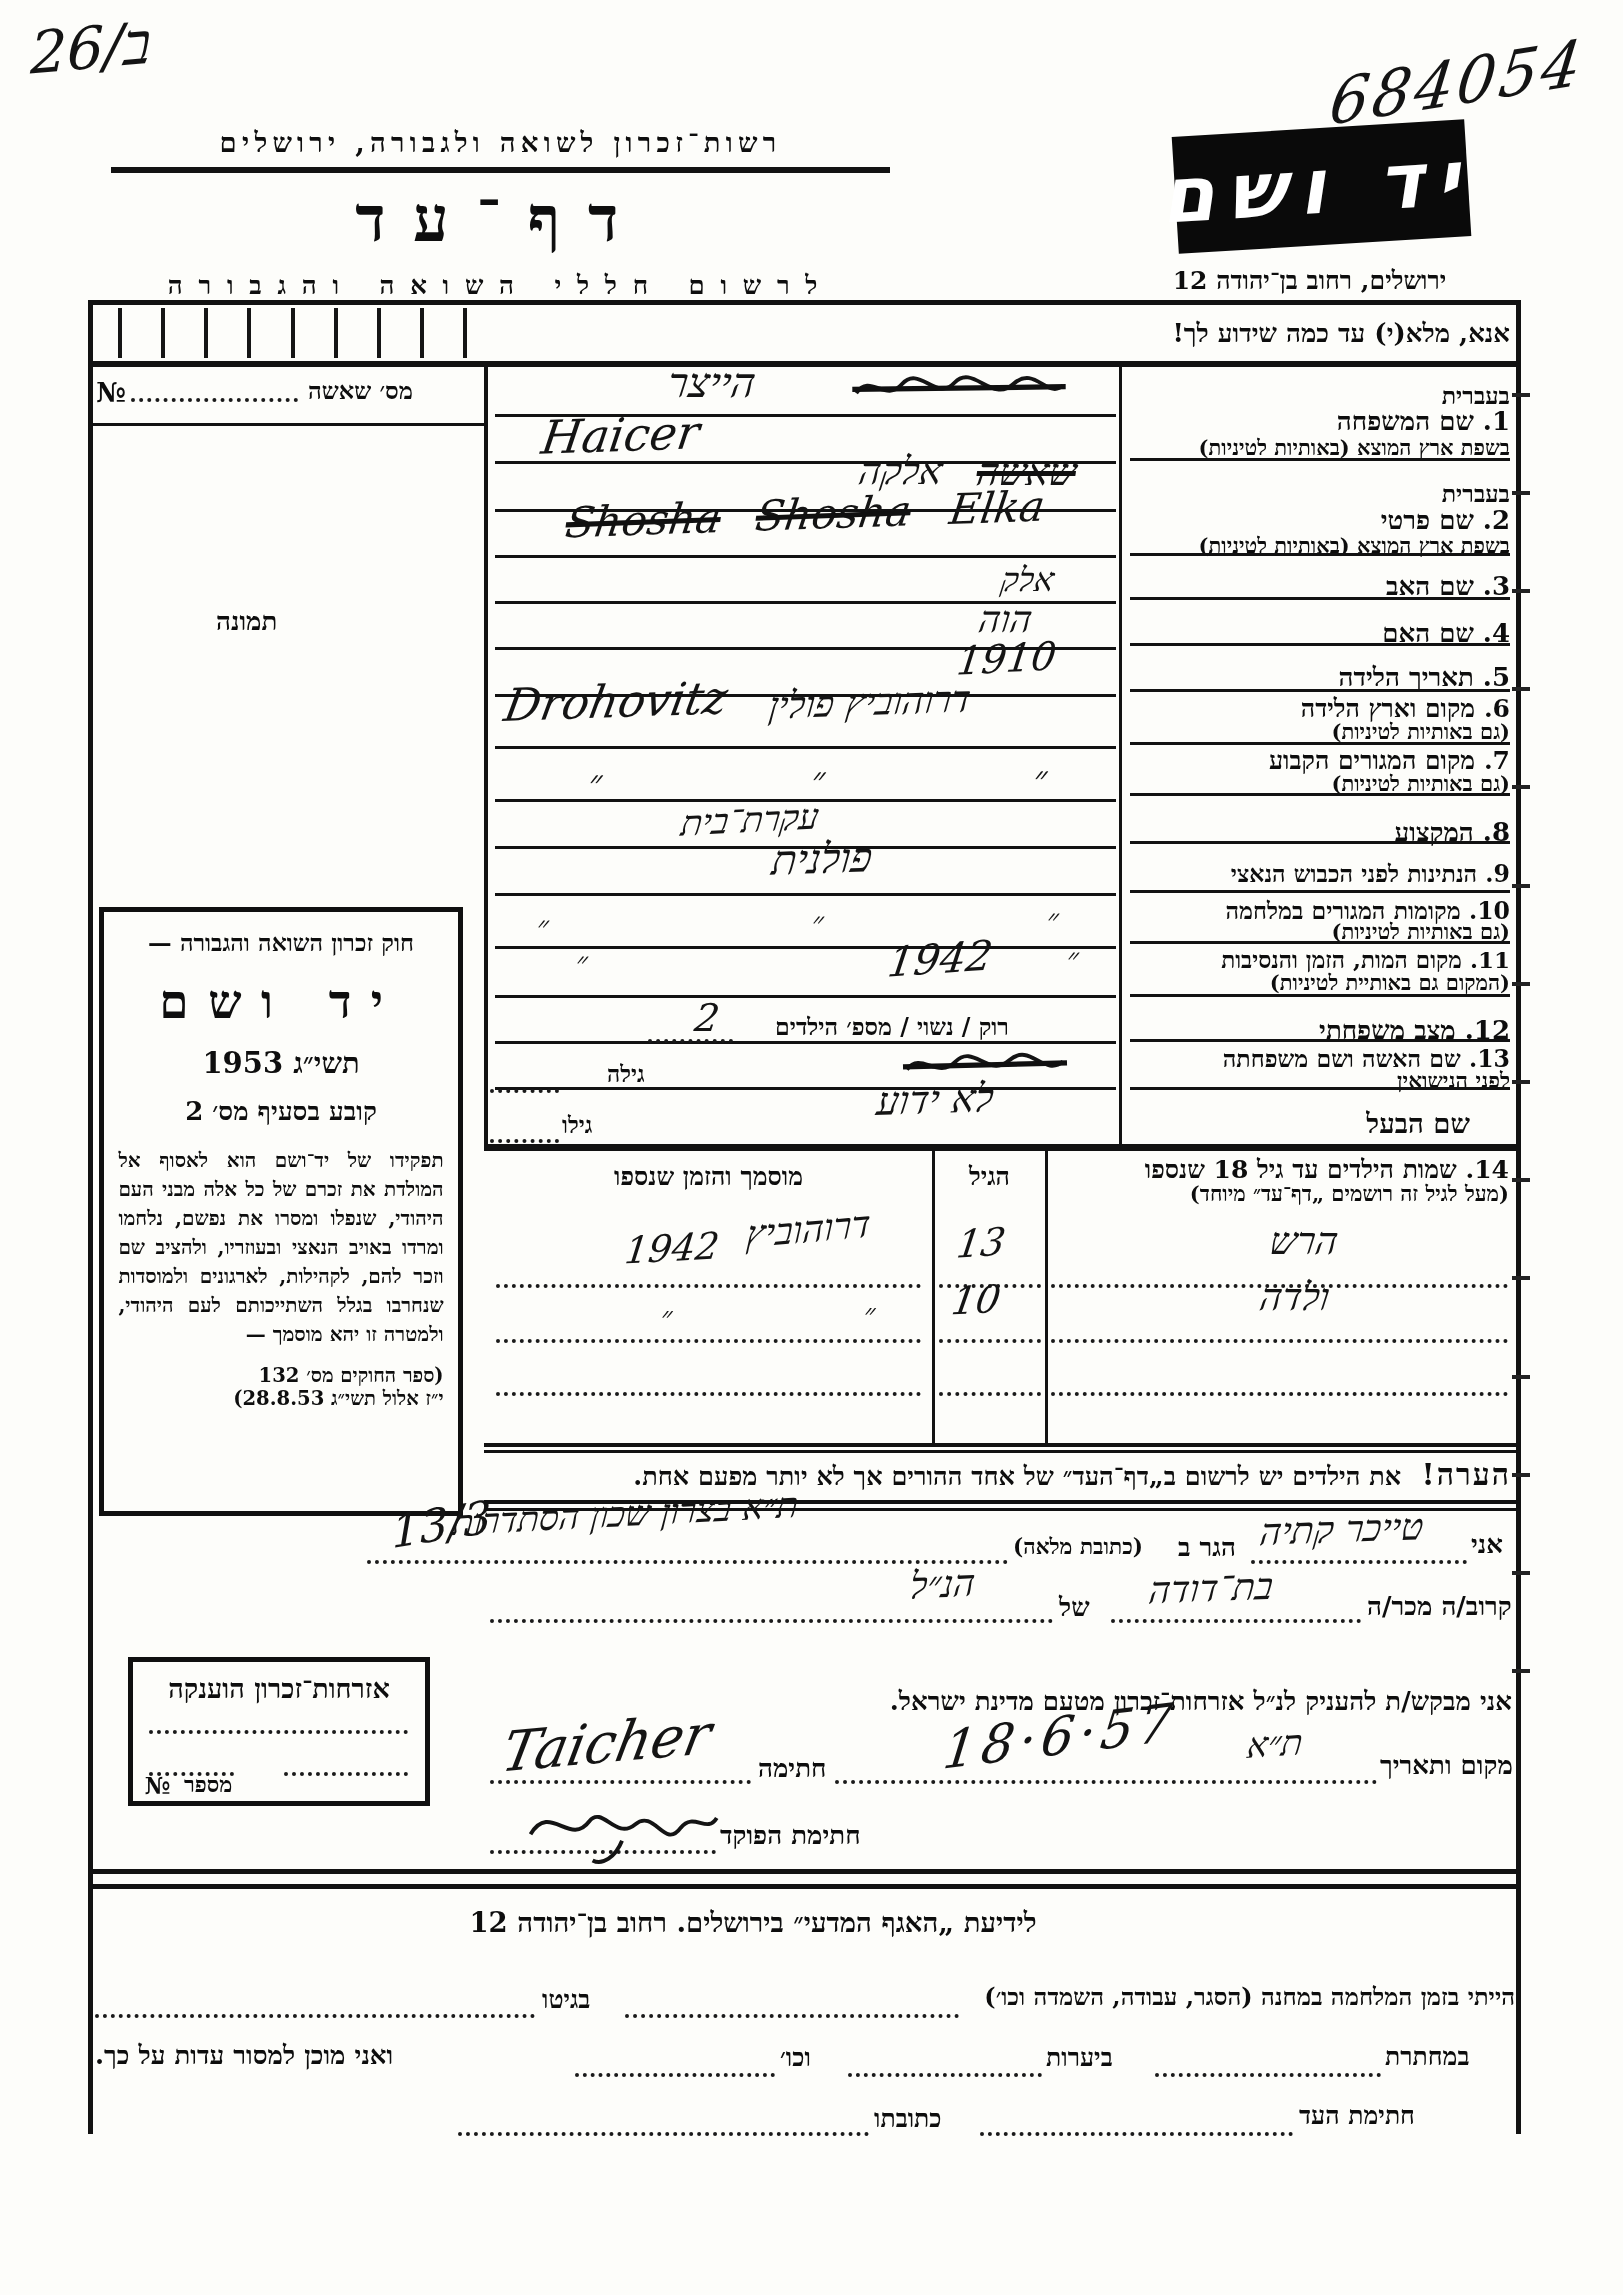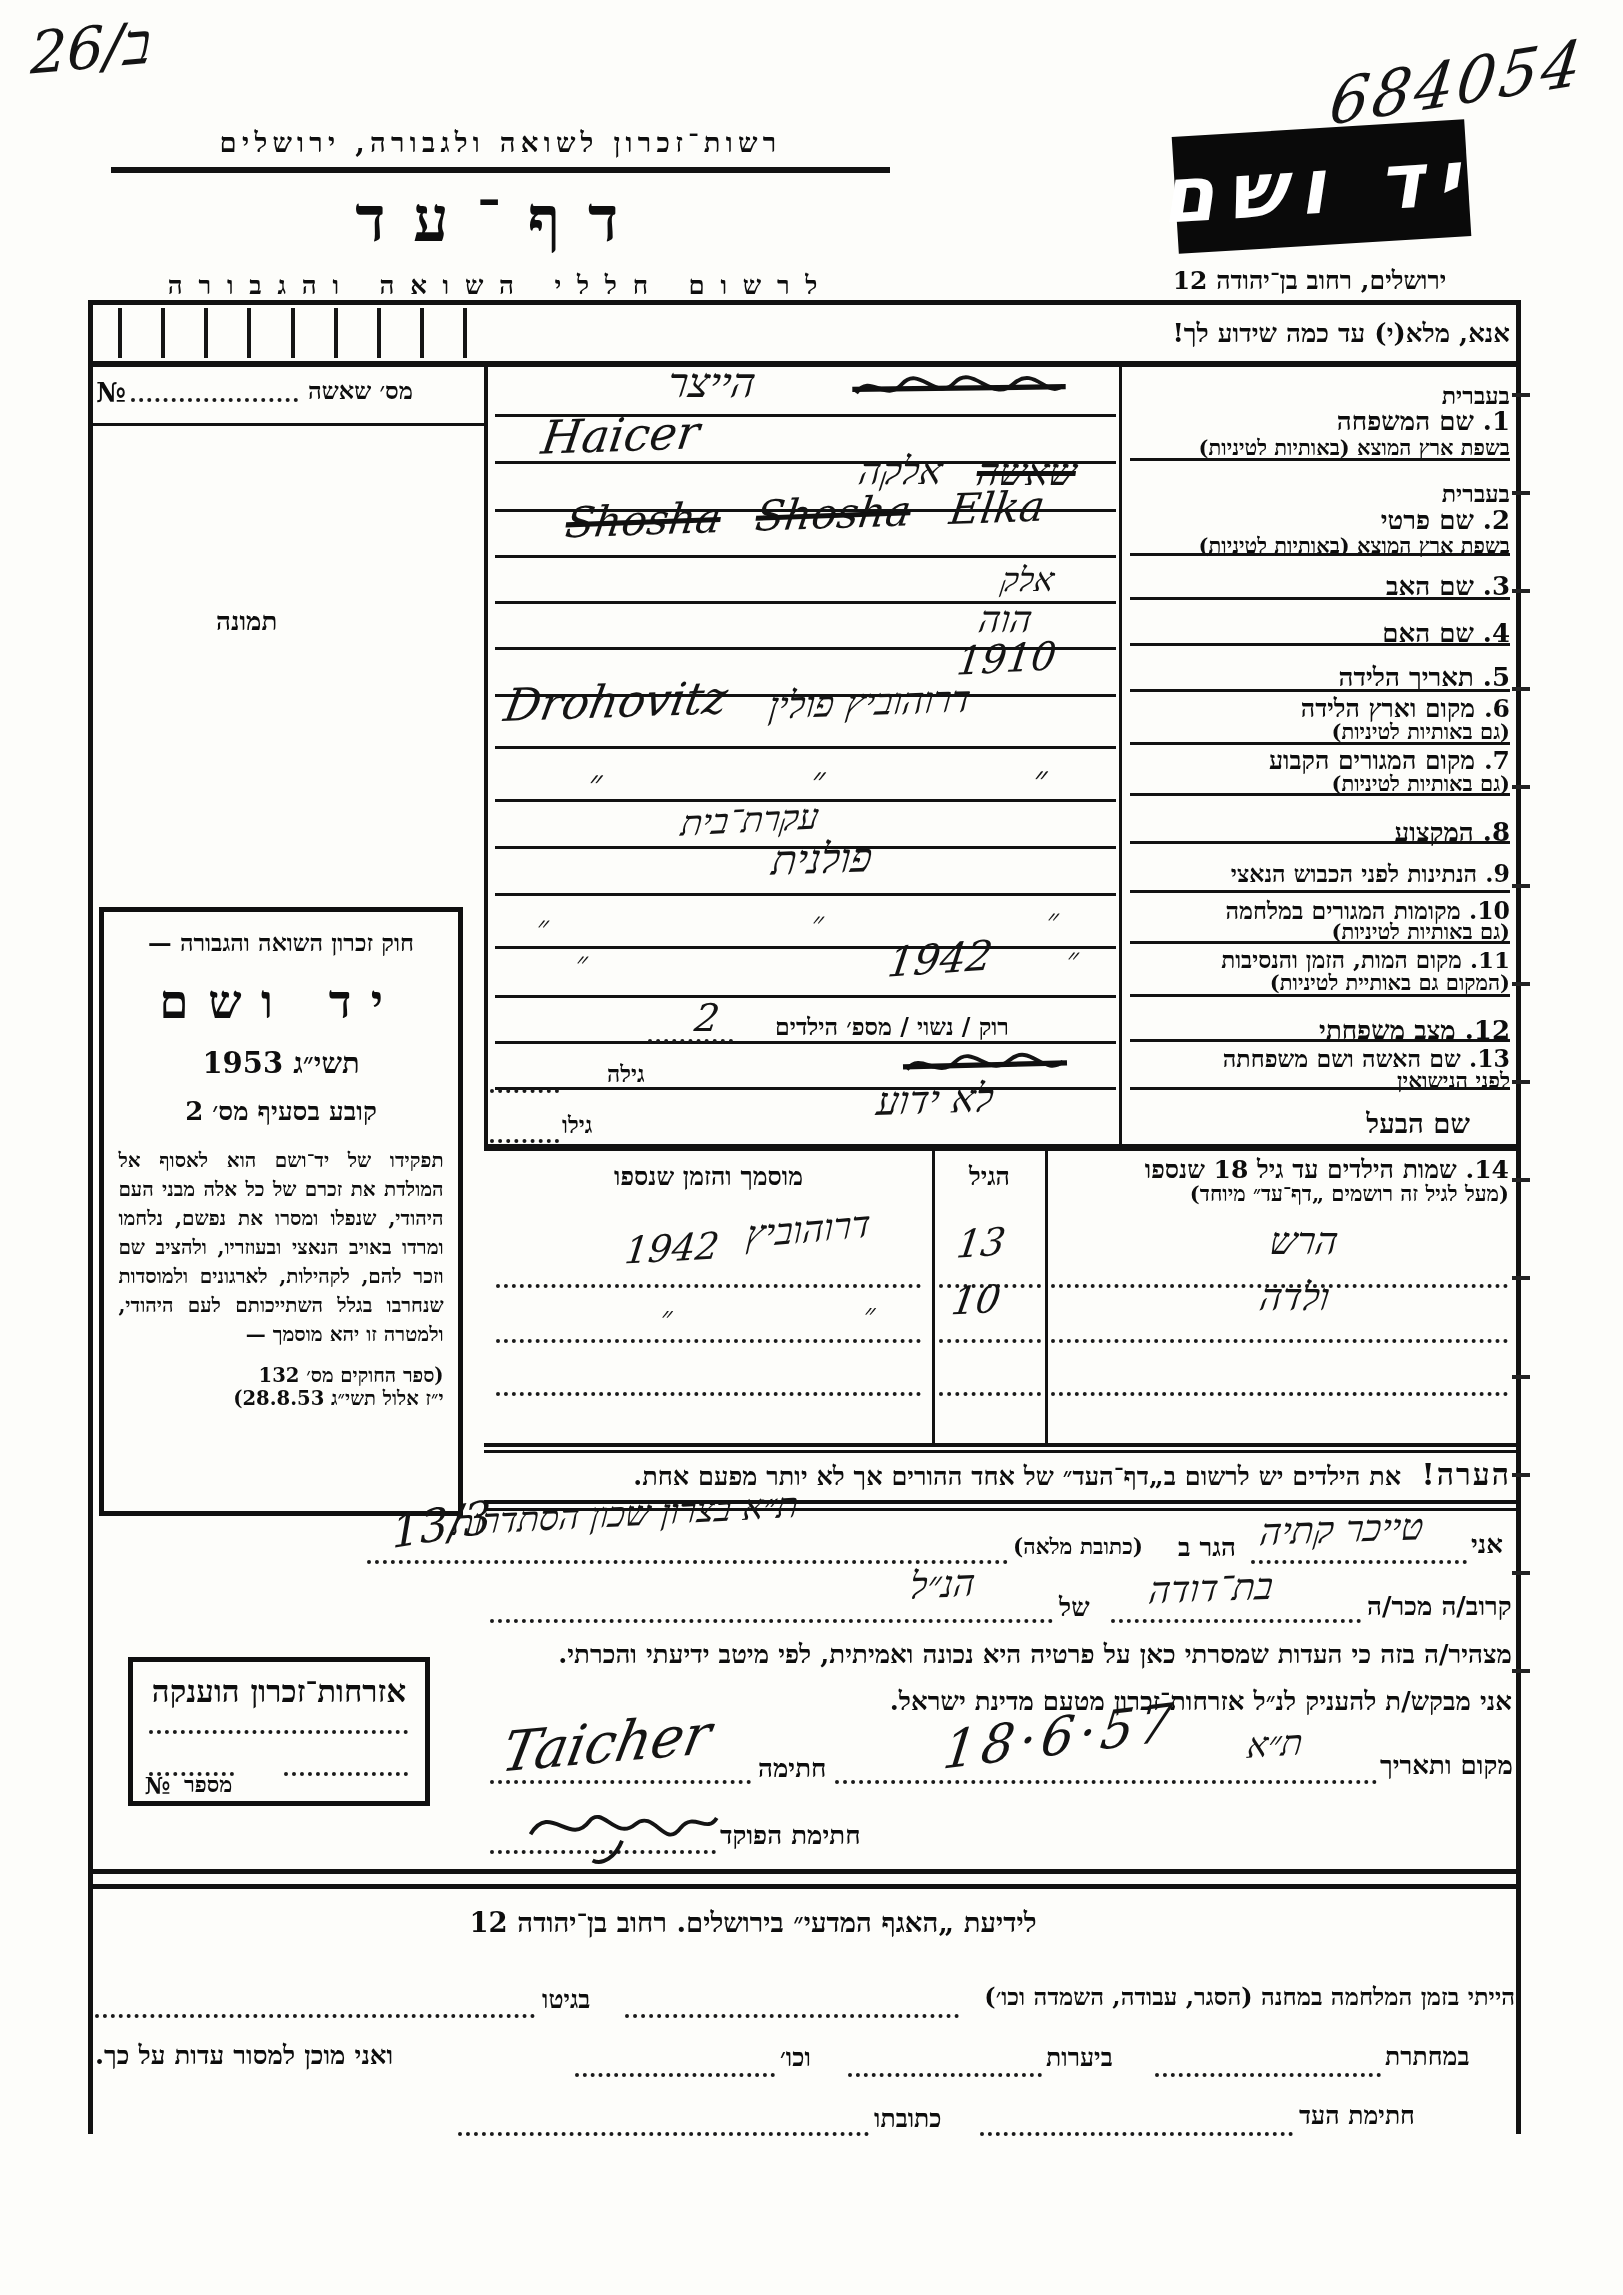--- a/index.html
+++ b/index.html
@@ -94,21 +94,21 @@
     <div style="font-weight:bold;font-size:29px;margin-top:17px;">תשי״ג 1953</div>
     <div style="font-weight:bold;font-size:26px;margin-top:15.7px;">קובע בסעיף מס׳ 2</div>
     <div class="body">תפקידו של יד־ושם הוא לאסוף אל המולדת את זכרם של כל אלה מבני העם היהודי, שנפלו ומסרו את נפשם, נלחמו ומרדו באויב הנאצי ובעוזריו, ולהציב שם וזכר להם, לקהילות, לארגונים ולמוסדות שנחרבו בגלל השתייכותם לעם היהודי, ולמטרה זו יהא מוסמך —</div>
     <div style="font-weight:bold;font-size:19.6px;margin-top:14.4px;text-align:right;">(ספר החוקים מס׳ 132</div>
     <div style="font-weight:bold;font-size:19.6px;text-align:right;">י״ז אלול תשי״ג 28.8.53)</div>
   </div>
 
   <div class="hand" style="left:391px;top:1498px;font-size:45px;transform:rotate(-9deg) skewX(-8deg);"><span class="ltr">13/3</span></div>
 
   <div class="stamp-box">
-    <div style="font-weight:bold;font-size:31px;text-align:center;margin-top:10.5px;white-space:nowrap;">אזרחות־זכרון הוענקה</div>
+    <div style="font-weight:bold;font-size:27px;text-align:center;margin-top:10.5px;white-space:nowrap;">אזרחות־זכרון הוענקה</div>
     <div class="dot" style="left:15.7px;top:68px;width:259px;"></div>
     <div class="dot" style="left:15.7px;top:110px;width:85px;"></div>
     <div class="dot" style="left:151px;top:110px;width:124px;"></div>
     <div class="lbl" style="left:51px;top:109px;font-size:22px;">מספר</div>
     <div class="lbl" style="left:11.8px;top:110px;font-size:23.6px;">№</div>
   </div>
 
   <div class="lbl" style="left:1130px;top:382px;width:380px;text-align:right;font-size:23.6px;">בעברית</div>
   <div class="lbl" style="left:1130px;top:406px;width:380px;text-align:right;font-size:26px;">1. שם המשפחה</div>
   <div class="lbl" style="left:1130px;top:435px;width:380px;text-align:right;font-size:21px;">בשפת ארץ המוצא (באותיות לטיניות)</div>
@@ -274,21 +274,20 @@
   <div class="dot" style="left:367px;top:1560px;width:641px;"></div>
   <div class="hand" style="left:452px;top:1494px;font-size:35px;transform:rotate(-3deg) skewX(-8deg);">ת״א בצרון שכון הסתדרות</div>
 
   <div class="lbl" style="left:1367px;top:1591px;font-size:26px;">קרוב/ה מכר/ה</div>
   <div class="dot" style="left:1111px;top:1619px;width:250px;"></div>
   <div class="hand" style="left:1149px;top:1567px;font-size:37px;transform:rotate(-2deg) skewX(-8deg);">בת־דודה</div>
   <div class="lbl" style="left:1059px;top:1592px;font-size:26px;">של</div>
   <div class="dot" style="left:490px;top:1619px;width:563px;"></div>
   <div class="hand" style="left:910px;top:1563px;font-size:37px;transform:rotate(-3deg) skewX(-8deg);">הנ״ל</div>
 
-  <div class="lbl" style="left:490px;top:1639px;width:1022px;text-align:right;font-size:26px;">מצהיר/ה בזה כי העדות שמסרתי כאן על פרטיה היא נכונה ואמיתית, לפי מיטב ידיעתי והכרתי.</div>
   <div class="lbl" style="left:490px;top:1686px;width:1022px;text-align:right;font-size:26px;">אני מבקש/ת להעניק לנ״ל אזרחות־זכרון מטעם מדינת ישראל.</div>
 
   <div class="lbl" style="left:1380px;top:1750px;font-size:26px;">מקום ותאריך</div>
   <div class="dot" style="left:835px;top:1780px;width:542px;"></div>
   <div class="hand" style="left:1247px;top:1724px;font-size:35px;transform:rotate(-4deg) skewX(-10deg);">ת״א</div>
   <div class="hand ltr" style="left:943px;top:1706px;font-size:52px;letter-spacing:5.2px;transform:rotate(-7deg) skewX(-14deg);">18·6·57</div>
   <div class="lbl" style="left:758px;top:1753px;font-size:26px;">חתימה</div>
   <div class="dot" style="left:490px;top:1780px;width:261px;"></div>
   <div class="hand ltr" style="left:503px;top:1711px;font-size:55px;transform:rotate(-5deg) skewX(-16deg);">Taicher</div>
 

